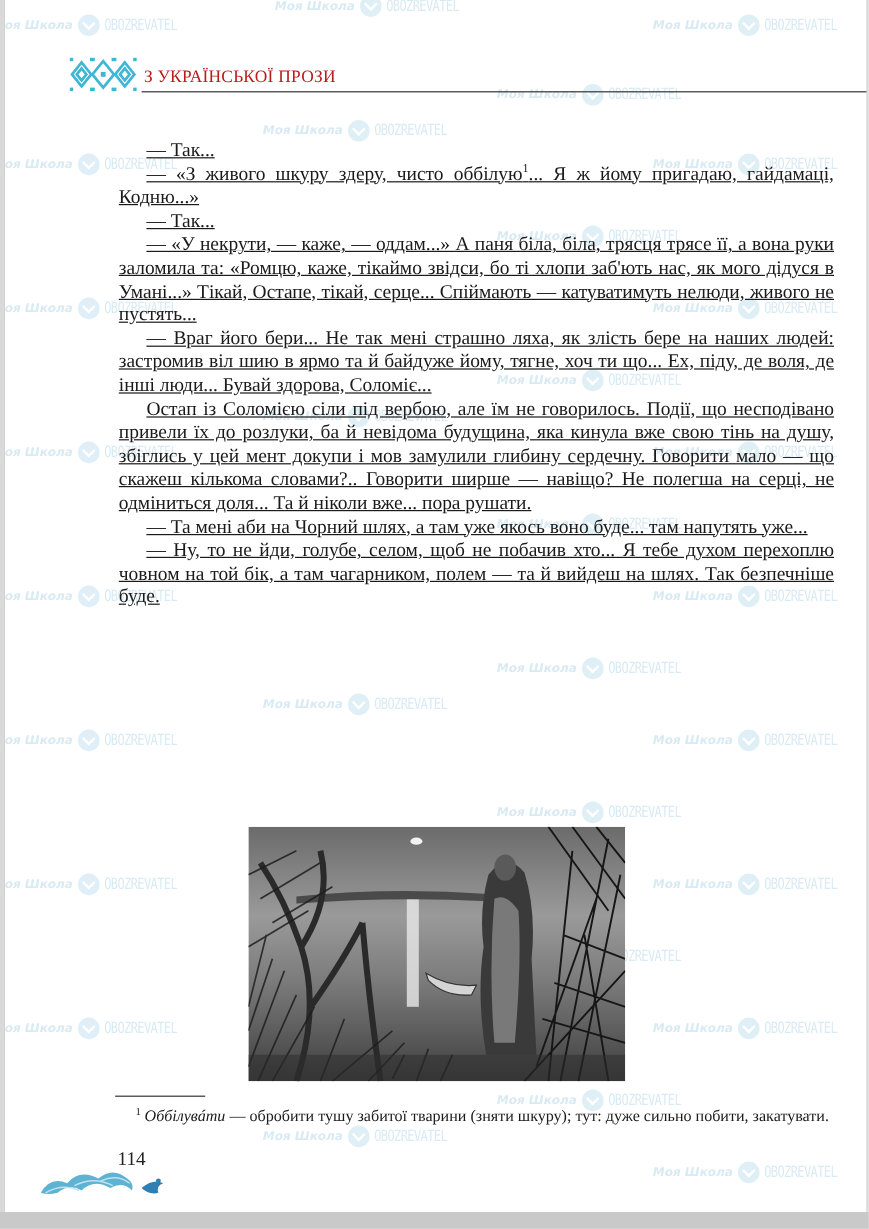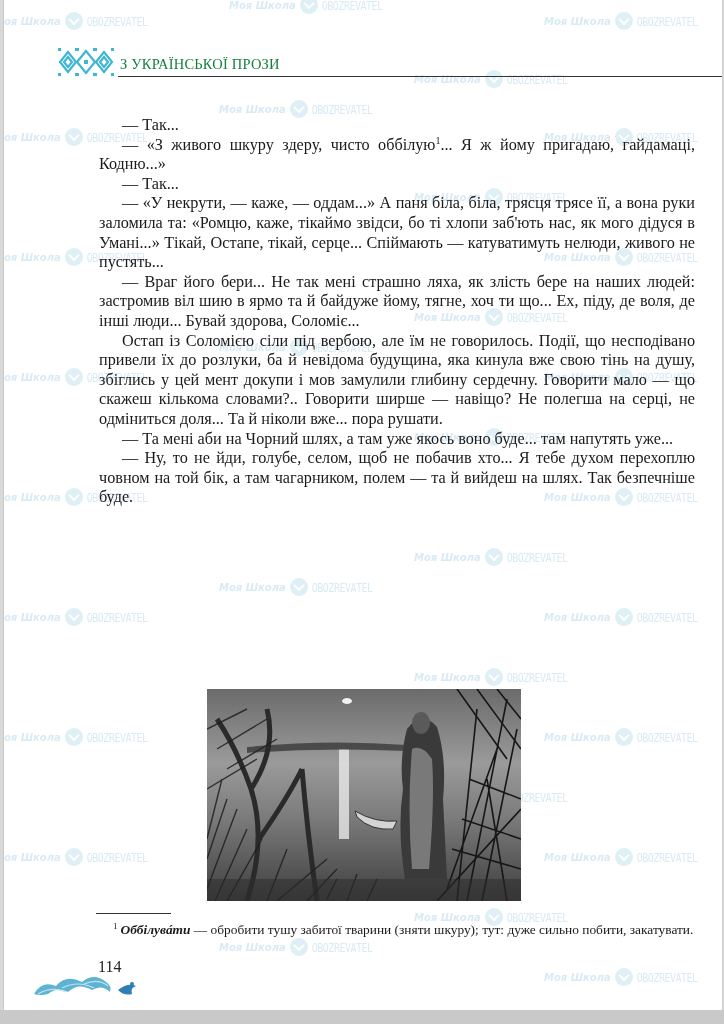--- a/index.html
+++ b/index.html
@@ -21,33 +21,33 @@
   }
   
   .wm { position: absolute; pointer-events: none; display: flex; align-items: center; gap: 4px; opacity: 0.55; }
   .wm .ms { font-family: "DejaVu Sans", sans-serif; font-style: italic; font-weight: bold; font-size: 10px; color: #b9d9ea; }
   .wm .circ { width: 18px; height: 18px; border-radius: 50%; background: #c6e2f0; display: inline-flex; align-items: center; justify-content: center; }
   .wm .circ::after { content: ""; width: 6px; height: 6px; border-right: 2px solid #fff; border-bottom: 2px solid #fff; transform: rotate(45deg) translate(-1px,-1px); }
   .wm .ob { font-family: "DejaVu Sans Mono", monospace; font-size: 10px; color: #b9d9ea; letter-spacing: -0.5px; transform: scaleY(1.3); }
 
   .header { position: absolute; left: 54px; top: 46px; width: 632px; height: 32px; }
   .ornament { position: absolute; left: 0; top: 2px; width: 56px; height: 28px; }
-  .section-title { position: absolute; left: 62px; top: 10px; font-size: 14.5px; letter-spacing: 0.2px; color: #15803d; text-align: center; }
+  .section-title { position: absolute; left: 62px; top: 10px; font-size: 14.5px; letter-spacing: 0.2px; color: #b91c1c; text-align: center; }
   .header-rule { position: absolute; left: 60px; top: 30px; width: 607px; height: 0; border-top: 1.6px solid #333; }
 
   .body-text { position: absolute; left: 95px; top: 116px; width: 596px; font-size: 16.2px; line-height: 19.6px; text-align: justify; }
-  .body-text p { margin: 0; text-indent: 23px; }
+  .body-text p { margin: 0; text-indent: 23px; text-decoration: underline; }
   .body-text sup { font-size: 10px; line-height: 0; }
 
   .illustration { position: absolute; left: 203px; top: 689px; width: 314px; height: 212px; }
 
   .fn-rule { position: absolute; left: 92px; top: 913px; width: 75px; border-top: 1px solid #333; }
   .footnote { position: absolute; left: 93px; top: 918px; width: 600px; font-size: 13.4px; line-height: 17.5px; text-align: justify; }
   .footnote .num { font-size: 9px; vertical-align: super; margin-left: 16px; margin-right: 3px; }
-  .footnote .term { font-style: italic; font-weight: bold; }
+  .footnote .term { font-style: italic; }
   .page-number { position: absolute; left: 94px; top: 958px; font-size: 16px; color: #222; }
   .wave { position: absolute; left: 28px; top: 972px; width: 110px; height: 28px; }
 </style>
 </head>
 <body>
 
 <div class="bottom-band"></div>
 
 <div class="page">
 

